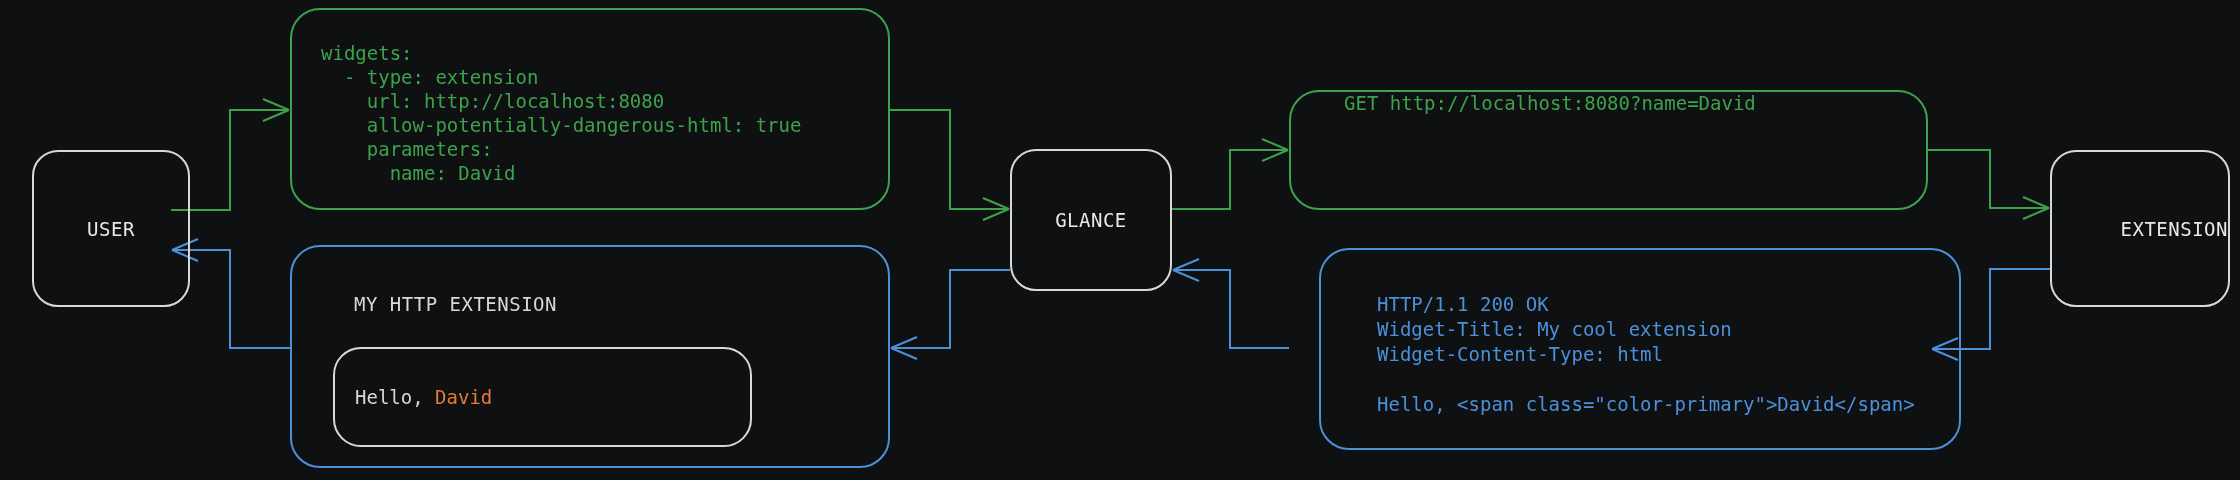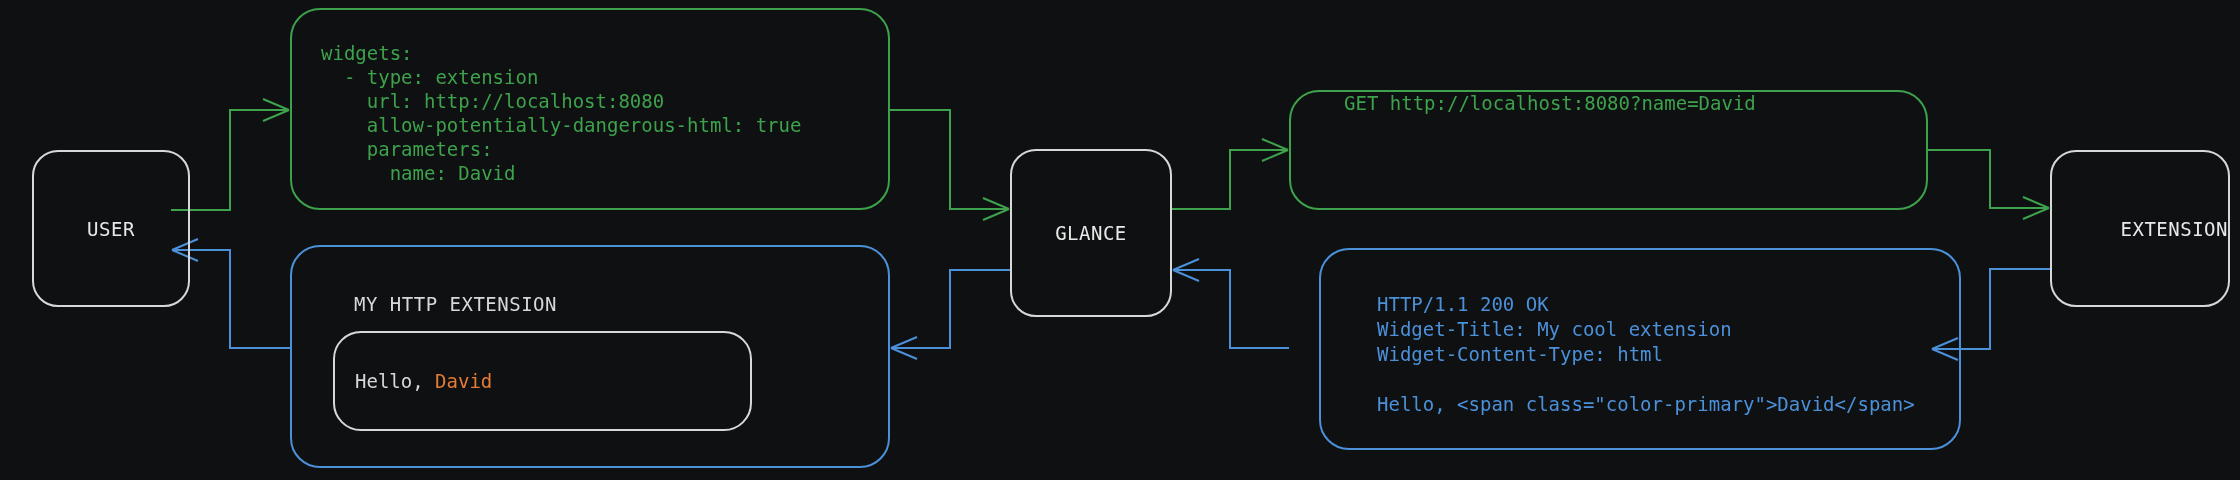--- a/index.html
+++ b/index.html
@@ -7,21 +7,21 @@
     position:relative;width:2240px;height:480px;background:#0f1012;
     font-family:"DejaVu Sans Mono", monospace;overflow:hidden;
   }
   .connectors{position:absolute;left:0;top:0;}
   .node{
     position:absolute;border:2px solid #d8d8d8;border-radius:26px;
     display:flex;align-items:center;justify-content:center;
     color:#e8e8e8;font-size:19px;letter-spacing:0.5px;box-sizing:border-box;
   }
   .node-user{left:12px;top:150px;width:158px;height:157px;margin-left:20px;}
-  .node-glance{left:1010px;top:149px;width:162px;height:168px;}
+  .node-glance{left:1010px;top:149px;width:162px;height:142px;}
   .node-extension{left:2050px;top:150px;width:180px;height:157px;justify-content:flex-end;}
   .box{position:absolute;border-radius:30px;box-sizing:border-box;background:transparent;}
   .green-box{border:2px solid #3da24b;}
   .blue-box{border:2px solid #4b90d8;}
   .config-box{left:290px;top:8px;width:600px;height:202px;}
   .config-box pre{
     margin:0;padding:31px 0 0 29px;color:#3da24b;
     font-family:inherit;font-size:19px;line-height:24px;
   }
   .request-box{left:1289px;top:90px;width:639px;height:120px;display:flex;align-items:flex-start;}
@@ -30,21 +30,21 @@
   .response-box pre{
     margin:0;padding:42px 0 0 56px;color:#4b90d8;
     font-family:inherit;font-size:19px;line-height:25px;
   }
   .preview-box{left:290px;top:245px;width:600px;height:223px;}
   .preview-title{
     position:absolute;left:62px;top:46px;color:#d8d8d8;
     font-size:19px;letter-spacing:0.5px;
   }
   .inner-box{
-    position:absolute;left:41px;top:84px;width:419px;height:100px;
+    position:absolute;left:41px;top:100px;width:419px;height:100px;
     border:2px solid #d8d8d8;border-radius:28px;box-sizing:border-box;
     display:flex;align-items:center;
   }
   .greeting{padding-left:20px;font-size:19px;color:#d8d8d8;}
   .greeting .name{color:#e57b35;}
 </style>
 </head>
 <body>
 
 <div class="canvas">

